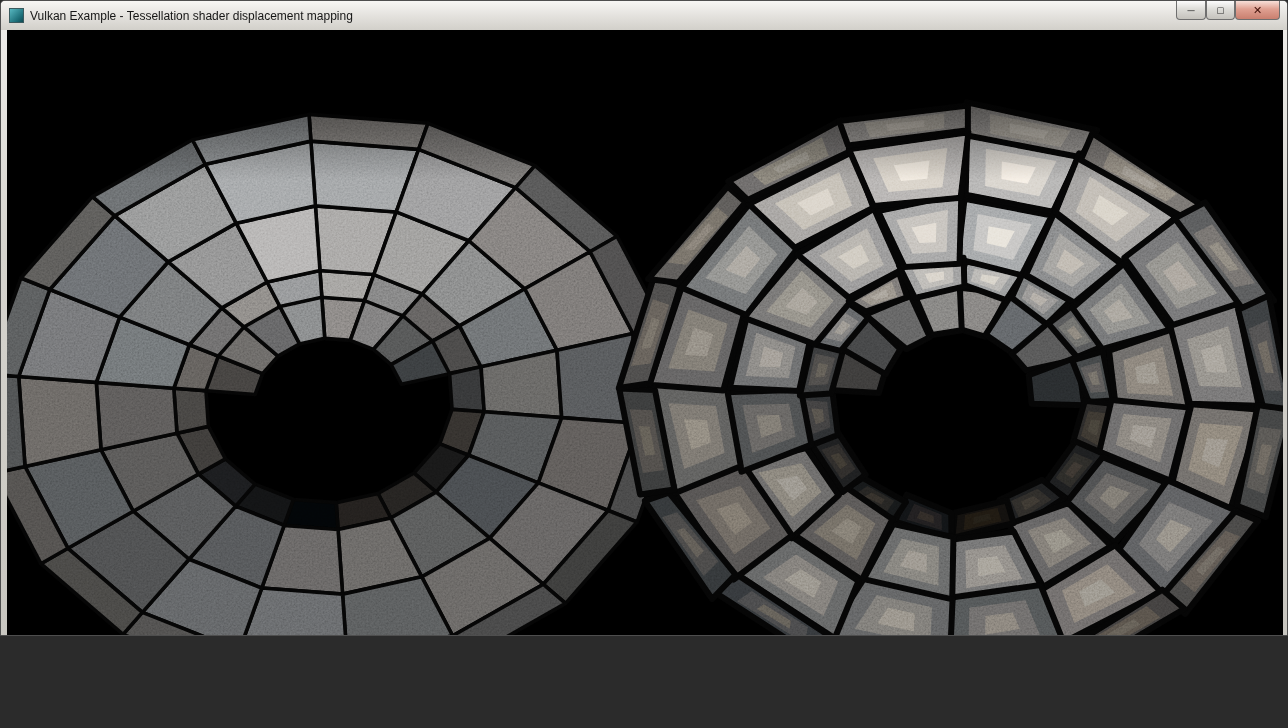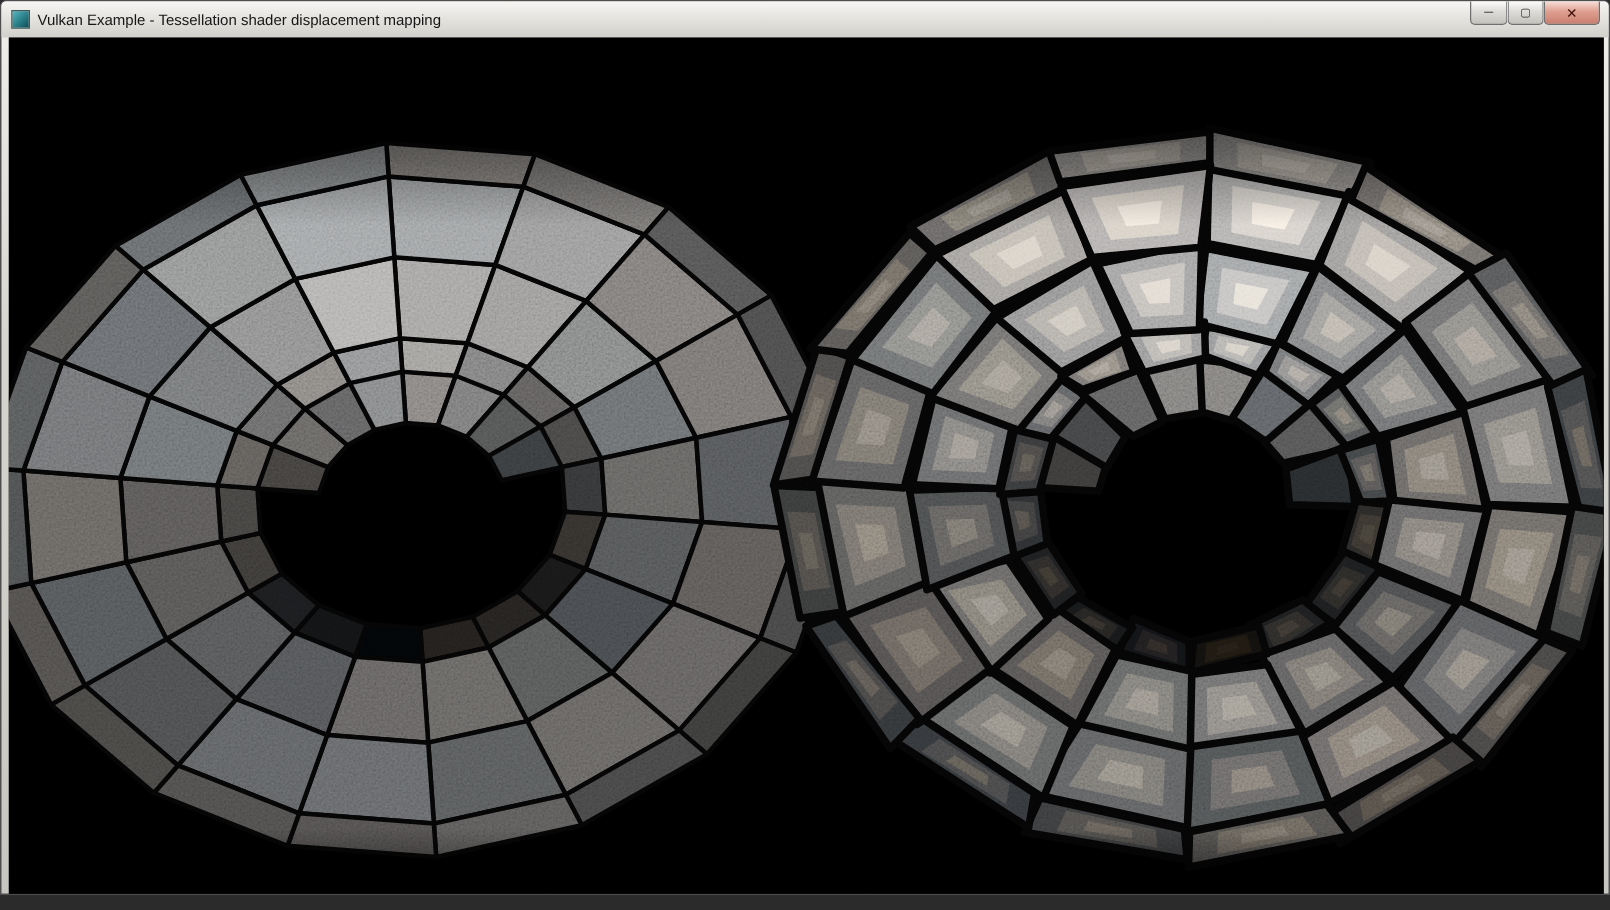--- a/index.html
+++ b/index.html
@@ -1,17 +1,17 @@
 <!DOCTYPE html>
 <html><head>
 <meta charset="utf-8">
 <style>
   html,body{margin:0;padding:0;background:#2b2b2b;overflow:hidden;}
   .window{
-    position:relative;width:1288px;height:716px;
+    position:relative;width:1288px;height:636px;
     background:linear-gradient(#f0efec,#d6d4ce 40%,#c8c6c0);
     border:1px solid #4e4e4e;box-sizing:border-box;
     border-radius:5px 5px 0 0;overflow:hidden;
     font-family:"Liberation Sans",sans-serif;
   }
   .titlebar{
     position:absolute;top:0;left:0;right:0;height:29px;
     display:flex;align-items:center;padding:0 8px;box-sizing:border-box;
     background:linear-gradient(#f7f6f4 0%,#e6e4e0 45%,#d2d0ca 100%);
   }

